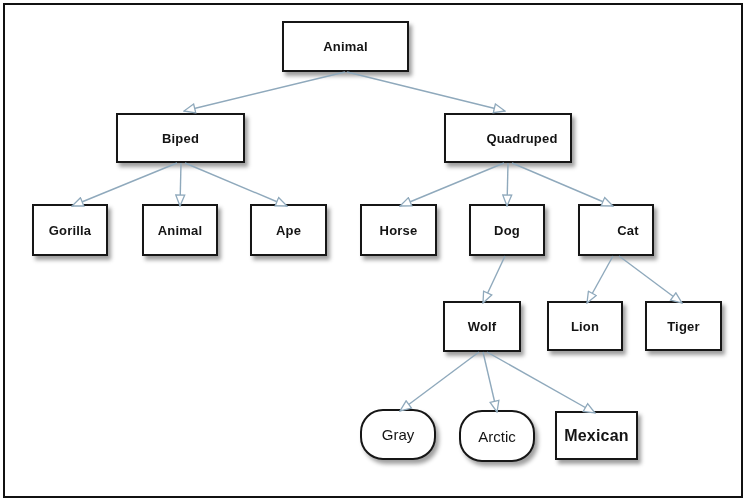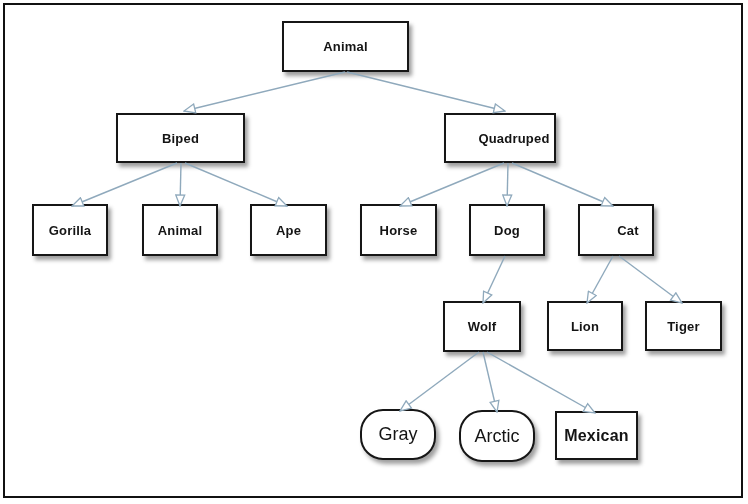--- a/index.html
+++ b/index.html
@@ -46,37 +46,37 @@
     display: flex;
     align-items: center;
     justify-content: center;
     font-weight: bold;
     font-size: 13px;
     color: #141414;
     letter-spacing: 0.2px;
   }
   .node.light {
     font-weight: 400;
-    font-size: 18px;
+    font-size: 15px;
     letter-spacing: 0;
     border-radius: 23px;
   }
   .node.small {
     font-size: 16px;
   }
 </style>
 </head>
 <body>
 
 <div class="stage">
   <div class="frame"></div>
 
   <div class="node" style="left:282px; top:21px;  width:127px; height:51px;">Animal</div>
   <div class="node" style="left:116px; top:113px; width:129px; height:50px;">Biped</div>
-  <div class="node" style="left:444px; top:113px; width:112px; height:50px;padding-left:28px;">Quadruped</div>
+  <div class="node" style="left:444px; top:113px; width:128px; height:50px;padding-left:28px;">Quadruped</div>
   <div class="node" style="left:32px;  top:204px; width:76px;  height:52px;">Gorilla</div>
   <div class="node" style="left:142px; top:204px; width:76px;  height:52px;">Animal</div>
   <div class="node" style="left:250px; top:204px; width:77px;  height:52px;">Ape</div>
   <div class="node" style="left:360px; top:204px; width:77px;  height:52px;">Horse</div>
   <div class="node" style="left:469px; top:204px; width:76px;  height:52px;">Dog</div>
   <div class="node" style="left:578px; top:204px; width:76px;  height:52px;padding-left:24px;">Cat</div>
   <div class="node" style="left:443px; top:301px; width:78px;  height:51px;text-align:right;">Wolf</div>
   <div class="node" style="left:547px; top:301px; width:76px;  height:50px;">Lion</div>
   <div class="node" style="left:645px; top:301px; width:77px;  height:50px;">Tiger</div>
   <div class="node light" style="left:360px; top:409px; width:76px; height:51px;">Gray</div>

